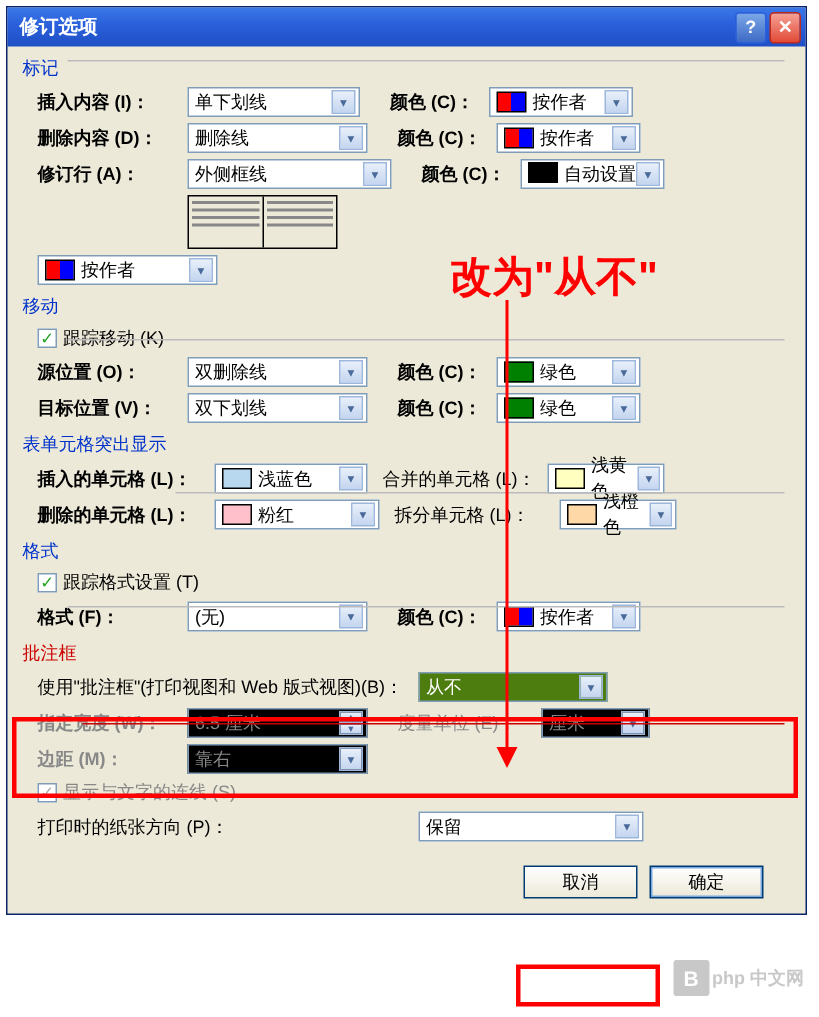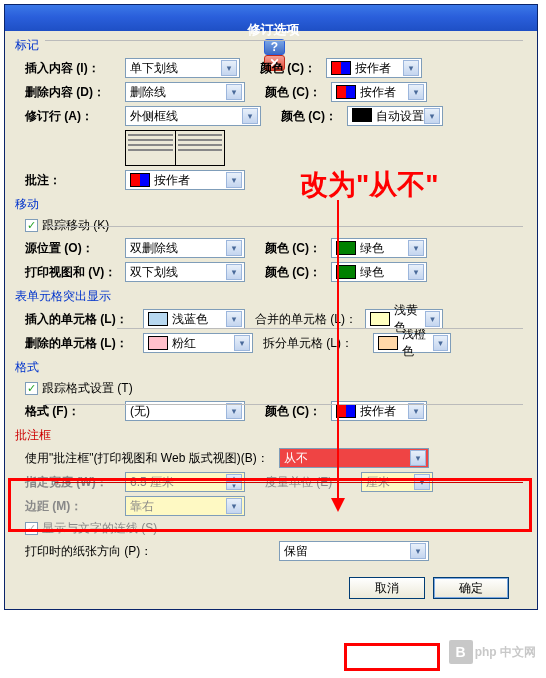--- a/index.html
+++ b/index.html
@@ -1,30 +1,30 @@
 <!DOCTYPE html>
 <html><head>
 <meta charset="utf-8">
 <style>
 * { box-sizing: border-box; margin: 0; padding: 0; font-family: "Microsoft YaHei", SimSun, sans-serif; font-size: 12px; }
 body { background: #fff; width: 546px; height: 678px; position: relative; }
 .dialog { width: 534px; position: absolute; top: 4px; left: 4px; background: #ECE9D8; border: 1px solid #0A246A; }
-.titlebar { height: 26px; background: linear-gradient(to bottom, #3B78E7 0%, #2A5FDB 45%, #1E4FC5 100%); display: flex; align-items: center; padding: 16px 3px 0 8px; flex-direction: column; }
+.titlebar { height: 26px; background: linear-gradient(to bottom, #3B78E7 0%, #2A5FDB 45%, #1E4FC5 100%); display: flex; align-items: center; padding: 0 3px 0 8px; }
 .titlebar-text { color: #fff; font-weight: bold; flex: 1; font-size: 13px; }
 .titlebar-btn { width: 21px; height: 21px; margin-left: 2px; display: flex; align-items: center; justify-content: center; color: #fff; font-weight: bold; border-radius: 3px; }
 .help-btn { background: linear-gradient(to bottom, #7BA7E8, #3E6BC5); border: 1px solid #2A5FDB; }
 .close-btn { background: linear-gradient(to bottom, #F5A095, #E24A37); border: 1px solid #C02A1A; }
 .body { padding: 6px 24px 10px 10px; position: relative; }
 .section-label { color: #0033CC; margin-bottom: 2px; }
 .section-label.red { color: #CC0000; }
 .section-line { position: absolute; height: 1px; background: #BBB; }
 .row { display: flex; align-items: center; margin: 4px 0; padding-left: 10px; }
 .label { width: 100px; font-weight: bold; }
 .select { height: 20px; border: 1px solid #7F9DB9; background: #fff; display: flex; align-items: center; padding: 0 2px 0 4px; justify-content: space-between; }
-.select.disabled { background: #fef9c3; color: #888; }
+.select.disabled { background: #000000; color: #888; }
 .dropdown-btn { width: 16px; height: 16px; background: linear-gradient(to bottom, #E8F0FA, #C4D5EF); border: 1px solid #9CB6DC; display: flex; align-items: center; justify-content: center; font-size: 9px; color: #4A6A9A; }
 .colorbox { width: 20px; height: 14px; border: 1px solid #000; margin-right: 4px; flex-shrink: 0; }
 .half-red-blue { background: linear-gradient(to right, #FF0000 50%, #0000FF 50%); }
 .checkbox-row { display: flex; align-items: center; margin: 4px 0 4px 10px; gap: 4px; }
 .checkbox { width: 13px; height: 13px; border: 1px solid #7F9DB9; background: #fff; display: flex; align-items: center; justify-content: center; font-size: 11px; color: #21A121; }
 .checkbox.disabled { color: #aaa; }
 .table-demo { width: 100px; height: 36px; border: 1px solid #000; display: flex; margin-left: 0; }
 .table-demo .cell { flex: 1; border-right: 1px solid #000; display: flex; flex-direction: column; }
 .table-demo .cell:last-child { border-right: none; }
 .table-demo .line { height: 2px; margin: 3px 2px 0 2px; background: #888; }
@@ -111,21 +111,20 @@
         <div class="cell">
             <div class="line"></div>
             <div class="line"></div>
             <div class="line"></div>
             <div class="line"></div>
           </div>
       </div>
     </div>
 
     <div class="row">
-      <span class="label">批注：</span>
       <div class="select" style="width:120px">
           <span style="display:flex;align-items:center">
             <span class="colorbox half-red-blue"></span>
             <span>按作者</span>
           </span>
           <div class="dropdown-btn">▾</div>
         </div>
     </div>
 
     <div class="section-label" style="margin-top:6px">移动</div>
@@ -146,21 +145,21 @@
       <div class="select" style="width:96px">
           <span style="display:flex;align-items:center">
             <span class="colorbox" style="background:#008000"></span>
             <span>绿色</span>
           </span>
           <div class="dropdown-btn">▾</div>
         </div>
     </div>
 
     <div class="row">
-      <span class="label">打印视图和 (V)：</span>
+      <span class="label">目标位置 (V)：</span>
       <div class="select" style="width:120px">
           <span>双下划线</span>
           <div class="dropdown-btn">▾</div>
         </div>
       <span class="label" style="width:66px;margin-left:20px">颜色 (C)：</span>
       <div class="select" style="width:96px">
           <span style="display:flex;align-items:center">
             <span class="colorbox" style="background:#008000"></span>
             <span>绿色</span>
           </span>
@@ -231,21 +230,21 @@
           </span>
           <div class="dropdown-btn">▾</div>
         </div>
     </div>
 
     <div class="section-label red" style="margin-top:6px">批注框</div>
     <div class="section-line" style="left:50px;top:451px;width:468px;background:#CC0000;"></div>
 
     <div class="row">
       <span style="width:254px">使用"批注框"(打印视图和 Web 版式视图)(B)：</span>
-      <div class="select" style="width:150px;background:#ef4444;color:#fff">
+      <div class="select" style="width:126px;background:#4d7c0f;color:#fff">
           <span>从不</span>
           <div class="dropdown-btn">▾</div>
         </div>
     </div>
 
     <div class="row" style="color:#888">
       <span class="label">指定宽度 (W)：</span>
       <div class="select disabled" style="width:120px">
           <span>6.5 厘米</span>
           <div style="display:flex;flex-direction:column;">

